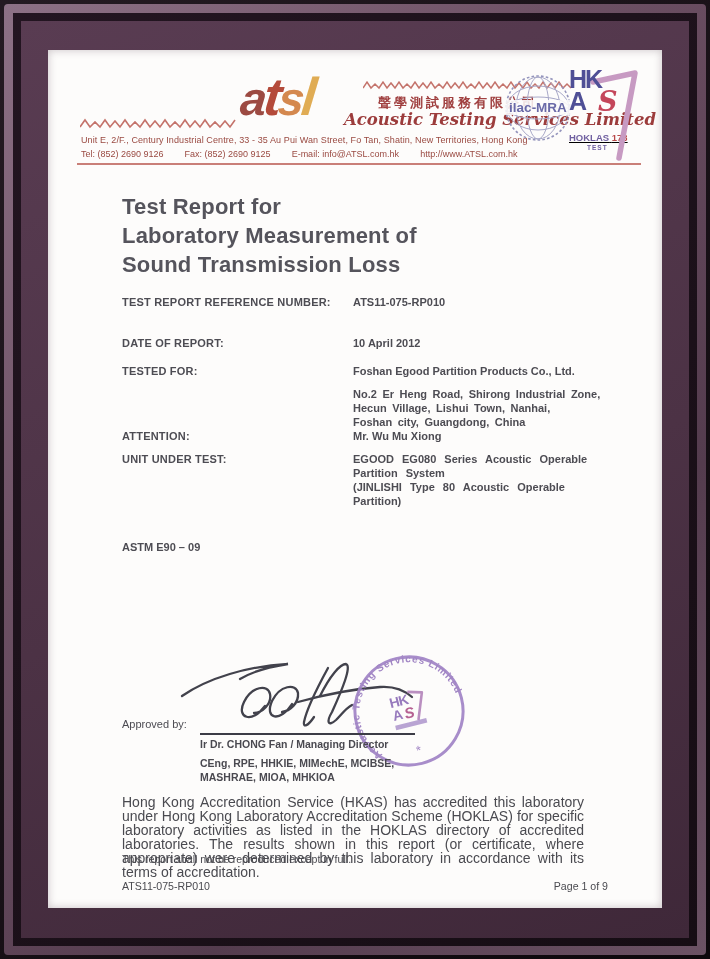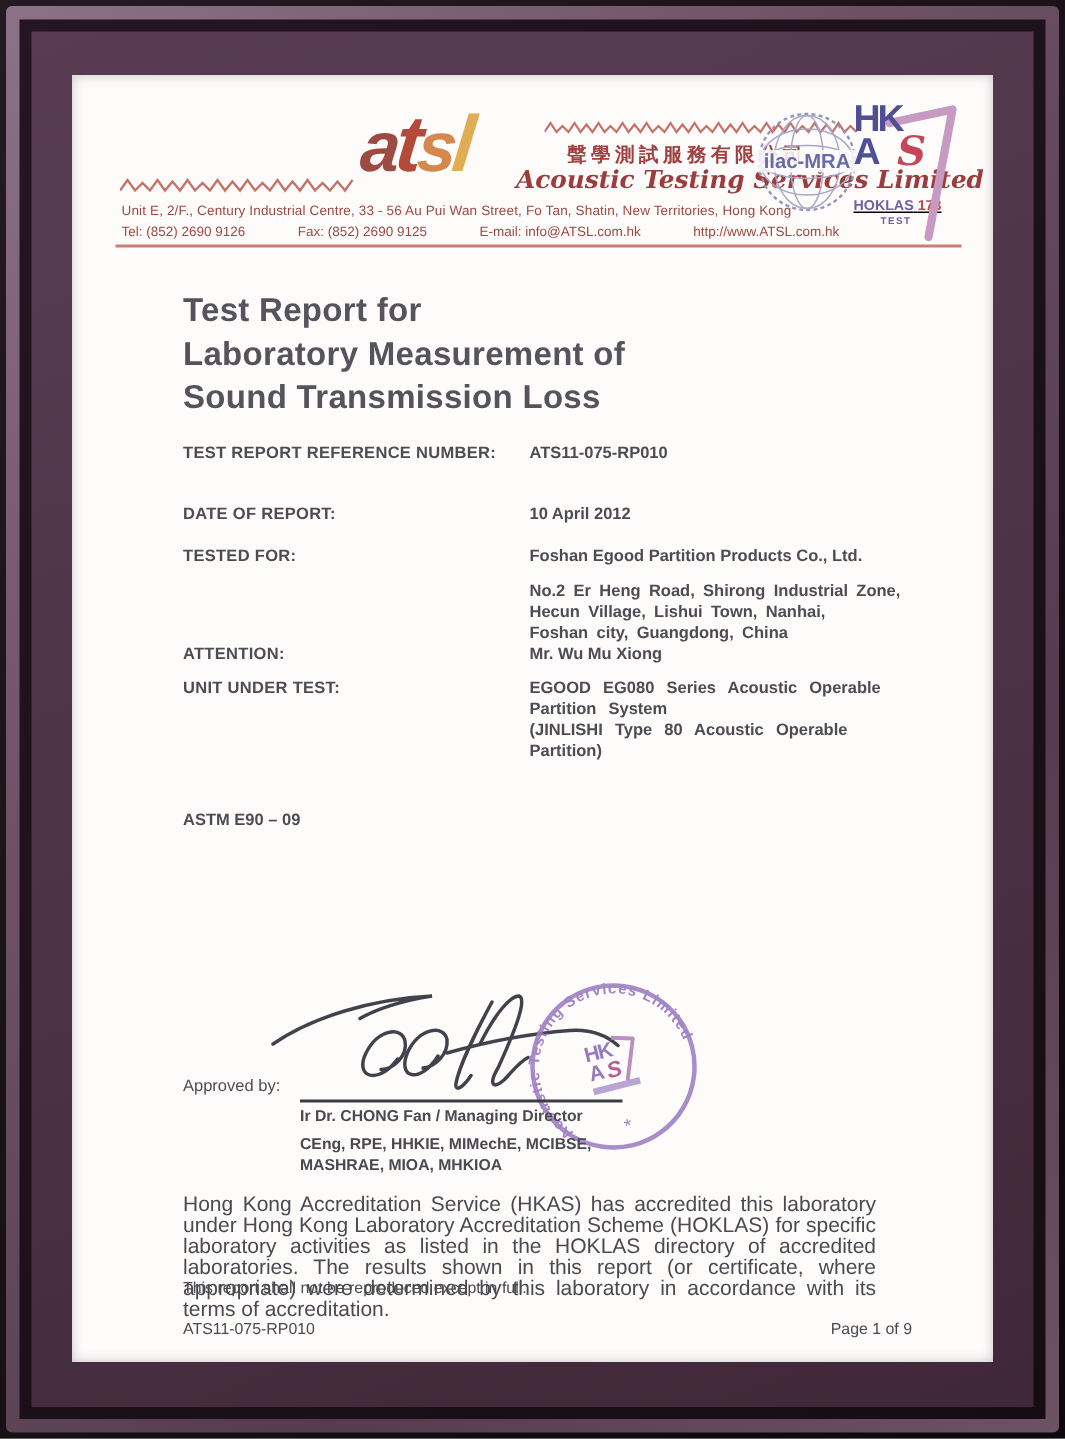--- a/index.html
+++ b/index.html
@@ -28,21 +28,21 @@
   .zig { position:absolute; }
   .zig-left { left:32px; top:66px; }
   .zig-top  { left:315px; top:28px; }
   .cn-name { position:absolute; left:330px; top:44px; font-size:13px; font-weight:bold;
              color:#a04040; letter-spacing:3px; white-space:nowrap; }
   .en-name { position:absolute; left:296px; top:60px; font-family:"DejaVu Serif",serif;
              font-style:italic; font-weight:bold; font-size:16.5px; color:#9c3c3c; white-space:nowrap; }
   .addr1 { position:absolute; left:33px; top:85px; font-size:9px; color:#9a4a42;
            white-space:nowrap; letter-spacing:.1px; }
   .addr2 { position:absolute; left:33px; top:99px; font-size:9px; color:#9a4a42;
-           display:flex; gap:35px; white-space:nowrap; }
+           display:flex; gap:21px; white-space:nowrap; }
   .red-rule { position:absolute; left:29px; right:21px; top:113px; height:2px;
               background:#c97f78; }
 
   
   .ilac { position:absolute; left:455px; top:23px; }
 
   
   .hkas { position:absolute; left:521px; top:18px; width:72px; height:100px; }
   .hkas .hk, .hkas .as-a { font-weight:bold; font-size:25px; letter-spacing:-2px;
            color:#4f4f96; line-height:22px; display:block; position:relative; z-index:2; }
@@ -131,21 +131,21 @@
           <span class="hk">HK</span>
           <span class="as-a">A</span>
           <span class="red-s">S</span>
           <div class="hoklas-line">
             <span class="hoklas-word">HOKLAS</span>
             <span class="hoklas-num">173</span>
           </div>
           <div class="test-word">TEST</div>
         </div>
 
-        <div class="addr1">Unit E, 2/F., Century Industrial Centre, 33 - 56 Au Pui Wan Street, Fo Tan, Shatin, New Territories, Hong Kong</div>
+        <div class="addr1">Unit E, 2/F., Century Industrial Centre, 33 - 35 Au Pui Wan Street, Fo Tan, Shatin, New Territories, Hong Kong</div>
         <div class="addr2">
           <span>Tel: (852) 2690 9126</span>
           <span>Fax: (852) 2690 9125</span>
           <span>E-mail: info@ATSL.com.hk</span>
           <span>http://www.ATSL.com.hk</span>
         </div>
         <div class="red-rule"></div>
       </div>
 
       <div class="title">

